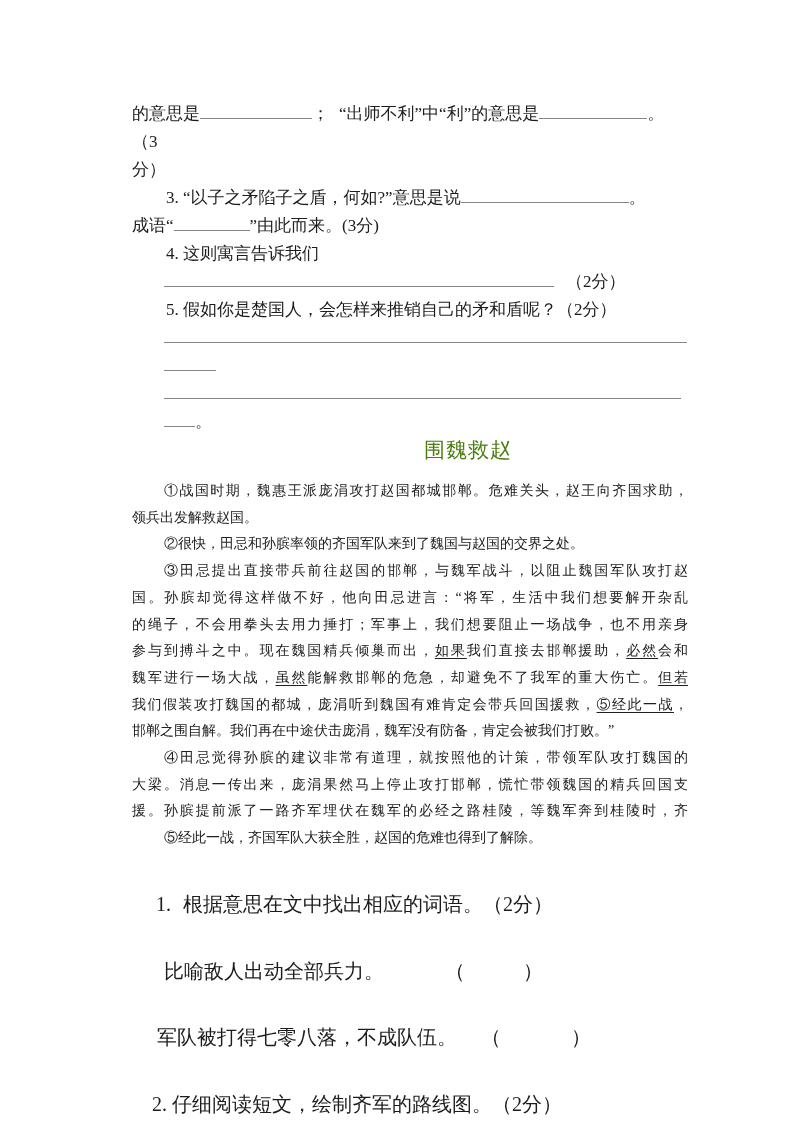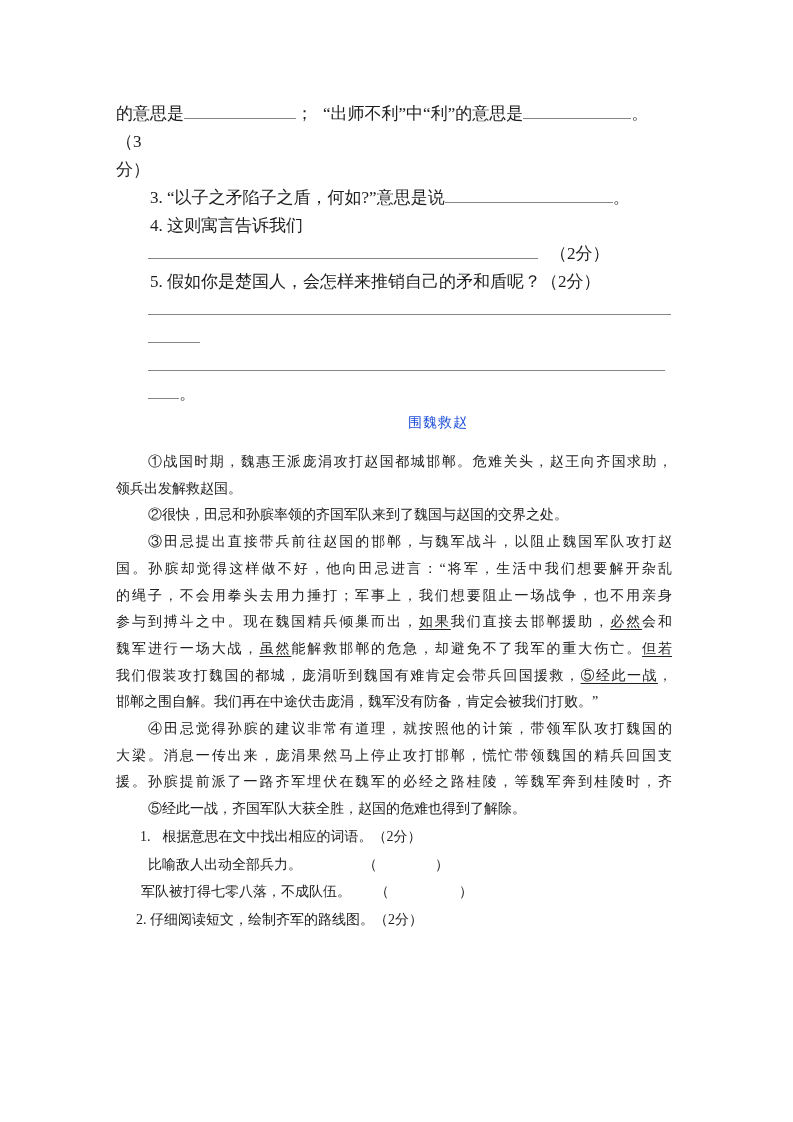--- a/index.html
+++ b/index.html
@@ -11,21 +11,21 @@
     position: relative;
     width: 793px;
     height: 1122px;
     background: #ffffff;
     overflow: hidden;
     font-family: "Liberation Serif", "DejaVu Serif", serif;
     color: #1c1c1c;
   }
   .content {
     position: absolute;
-    left: 116px;
+    left: 132px;
     top: 100px;
     width: 556px;
   }
   
   .qline {
     line-height: 28px;
     font-size: 17px;
     white-space: pre-wrap;
   }
   
@@ -35,33 +35,34 @@
     text-align: justify;
     text-align-last: justify;
     white-space: nowrap;
     color: #202020;
   }
   .pline.first { padding-left: 32px; }
   .pline.last { text-align-last: left; }
   
   .bline {
     line-height: 27.8px;
-    font-size: 14px;
+    font-size: 20px;
     white-space: pre-wrap;
+    margin-top: 39px;
   }
   .title-line {
     line-height: 28px;
     margin-bottom: 12px;
   }
   .title-text {
     display: inline-block;
     margin-left: 292px;
-    font-size: 14px;
+    font-size: 21px;
     letter-spacing: 1px;
-    color: #1d4ed8;
+    color: #4d7c0f;
   }
   .blank {
     display: inline-block;
     height: 1px;
     border-bottom: 1.5px solid #858585;
   }
   .gap {
     display: inline-block;
     height: 1px;
   }
@@ -73,20 +74,21 @@
 </style>
 </head>
 <body>
 
 <div class="page">
   <div class="content">
     <div id="top-lines">
         <div class="qline"><span>的意思是</span><span class="blank" style="width: 112px;"></span><span>；</span><span class="gap" style="width: 10px;"></span><span>“出师不利”中“利”的意思是</span><span class="blank" style="width: 108px;"></span><span>。</span><span class="gap" style="width: 10px;"></span><span>（3</span></div>
         <div class="qline"><span>分）</span></div>
         <div class="qline" style="padding-left: 34px;"><span>3. “以子之矛陷子之盾，何如?”意思是说</span><span class="blank" style="width: 168px;"></span><span>。</span></div>
+        <div class="qline"><span>成语“</span><span class="blank" style="width: 76px;"></span><span>”由此而来。(3分)</span></div>
         <div class="qline" style="padding-left: 34px;"><span>4. 这则寓言告诉我们</span></div>
         <div class="qline" style="padding-left: 32px;"><span class="blank" style="width: 390px;"></span><span class="gap" style="width: 12px;"></span><span>（2分）</span></div>
         <div class="qline" style="padding-left: 34px;"><span>5. 假如你是楚国人，会怎样来推销自己的矛和盾呢？（2分）</span></div>
         <div class="qline" style="padding-left: 32px;"><span class="blank" style="width: 523px;"></span></div>
         <div class="qline" style="padding-left: 32px;"><span class="blank" style="width: 52px;"></span></div>
         <div class="qline" style="padding-left: 32px;"><span class="blank" style="width: 517px;"></span></div>
         <div class="qline" style="padding-left: 32px;"><span class="blank" style="width: 31px;"></span><span>。</span></div>
       </div>
     <div class="title-line">
       <span class="title-text">围魏救赵</span>

